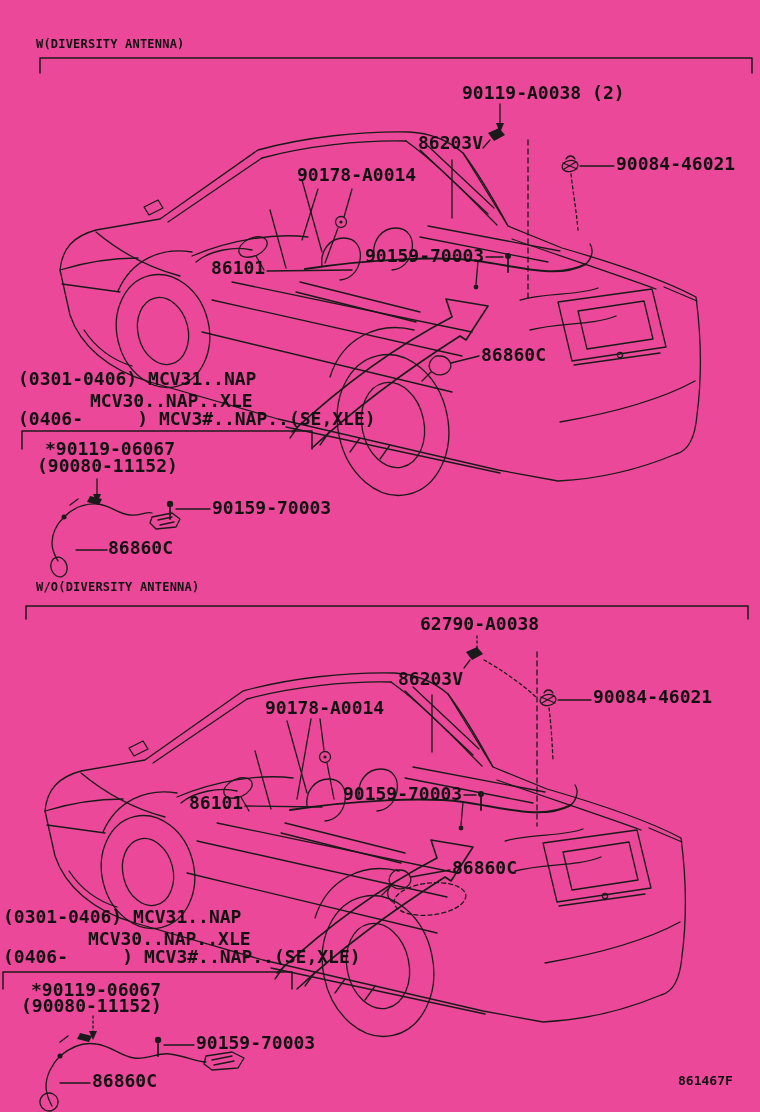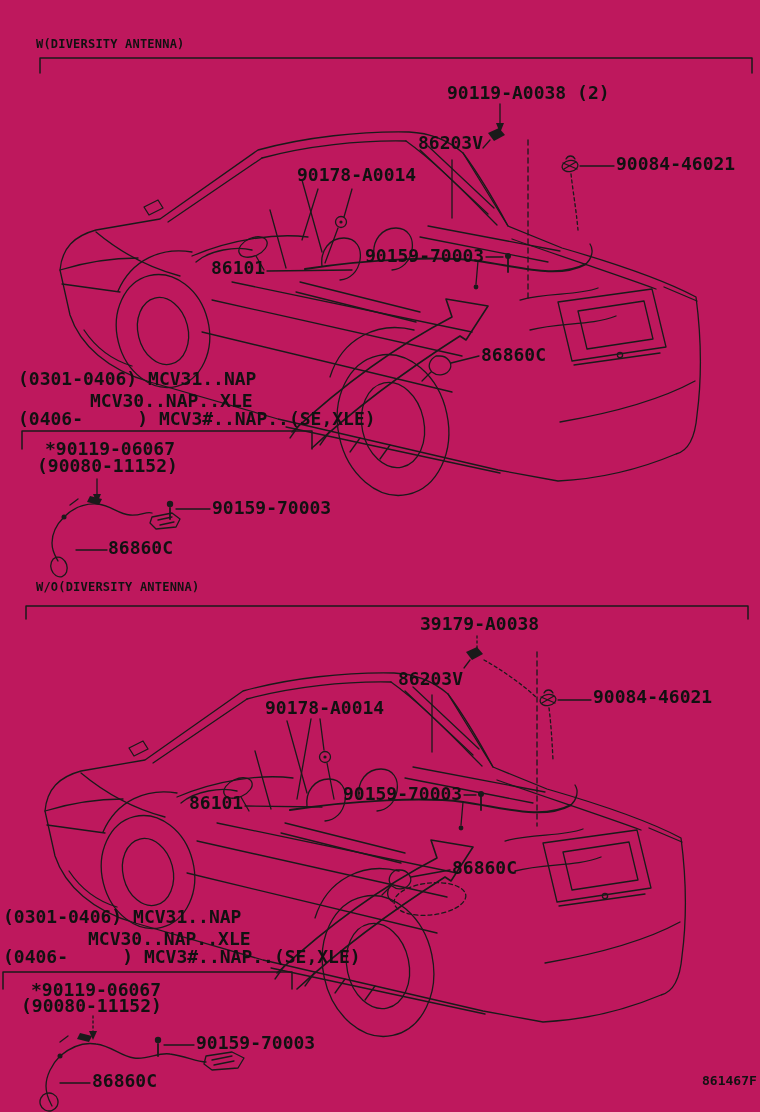--- a/index.html
+++ b/index.html
@@ -1,17 +1,17 @@
 <!DOCTYPE html>
 <html><head>
 <meta charset="utf-8">
 <style>
   html,body{margin:0;padding:0;background:#e8e8e8;}
   .sheet{
-    position:relative;width:760px;height:1112px;background:#be185d;
+    position:relative;width:760px;height:1112px;background:#ec4899;
     font-family:"DejaVu Sans Mono", monospace;color:#111;overflow:hidden;
     margin:0 auto;
   }
   .sheet svg{position:absolute;left:0;top:0;}
   .lbl{
     position:absolute;font-weight:bold;font-size:18px;line-height:18px;
     white-space:pre;color:#111;
   }
   .hdr{font-size:12px;line-height:14px;letter-spacing:0.2px;}
   .app{font-size:18px;line-height:16px;}
@@ -231,50 +231,50 @@
         <path d="M164,1045 L194,1045"></path>
         <path d="M60,1056 C52,1064 46,1076 46,1086 C46,1096 50,1102 52,1106"></path>
         <ellipse cx="49" cy="1102" rx="9" ry="9" transform="rotate(-18 49 1102)"></ellipse>
         <path d="M60,1083 L90,1083"></path>
       </g>
     </g>
   </svg>
 
   <div class="lbl hdr" style="left:36px;top:37px">W(DIVERSITY ANTENNA)</div>
 
-  <div class="lbl" style="left:447px;top:84px">90119-A0038 (2)</div>
+  <div class="lbl" style="left:462px;top:84px">90119-A0038 (2)</div>
   <div class="lbl" style="left:418px;top:134px">86203V</div>
   <div class="lbl" style="left:616px;top:155px">90084-46021</div>
   <div class="lbl" style="left:297px;top:166px">90178-A0014</div>
   <div class="lbl" style="left:211px;top:259px">86101</div>
   <div class="lbl" style="left:365px;top:247px">90159-70003</div>
   <div class="lbl" style="left:481px;top:346px">86860C</div>
 
   <div class="lbl app" style="left:18px;top:371px">(0301-0406) MCV31..NAP</div>
   <div class="lbl app" style="left:90px;top:393px">MCV30..NAP..XLE</div>
   <div class="lbl app" style="left:18px;top:411px">(0406-     ) MCV3#..NAP..(SE,XLE)</div>
 
   <div class="lbl" style="left:45px;top:440px">*90119-06067</div>
   <div class="lbl" style="left:37px;top:457px">(90080-11152)</div>
   <div class="lbl" style="left:212px;top:499px">90159-70003</div>
   <div class="lbl" style="left:108px;top:539px">86860C</div>
 
   <div class="lbl hdr" style="left:36px;top:580px">W/O(DIVERSITY ANTENNA)</div>
 
-  <div class="lbl" style="left:420px;top:615px">39179-A0038</div>
+  <div class="lbl" style="left:420px;top:615px">62790-A0038</div>
   <div class="lbl" style="left:398px;top:670px">86203V</div>
   <div class="lbl" style="left:593px;top:688px">90084-46021</div>
   <div class="lbl" style="left:265px;top:699px">90178-A0014</div>
   <div class="lbl" style="left:189px;top:794px">86101</div>
   <div class="lbl" style="left:343px;top:785px">90159-70003</div>
   <div class="lbl" style="left:452px;top:859px">86860C</div>
 
   <div class="lbl app" style="left:3px;top:909px">(0301-0406) MCV31..NAP</div>
   <div class="lbl app" style="left:88px;top:931px">MCV30..NAP..XLE</div>
   <div class="lbl app" style="left:3px;top:949px">(0406-     ) MCV3#..NAP..(SE,XLE)</div>
 
   <div class="lbl" style="left:31px;top:981px">*90119-06067</div>
   <div class="lbl" style="left:21px;top:997px">(90080-11152)</div>
   <div class="lbl" style="left:196px;top:1034px">90159-70003</div>
   <div class="lbl" style="left:92px;top:1072px">86860C</div>
 
-  <div class="lbl ft" style="left:702px;top:1074px">861467F</div>
+  <div class="lbl ft" style="left:678px;top:1074px">861467F</div>
 </div>
 
 </body></html>

